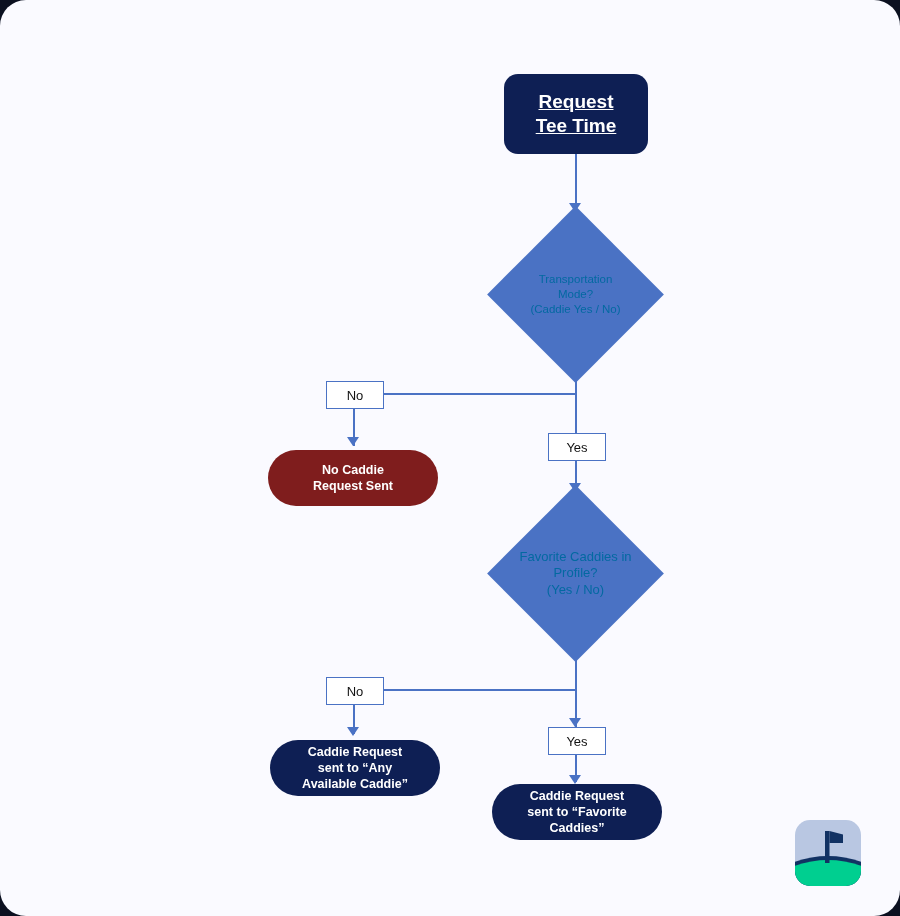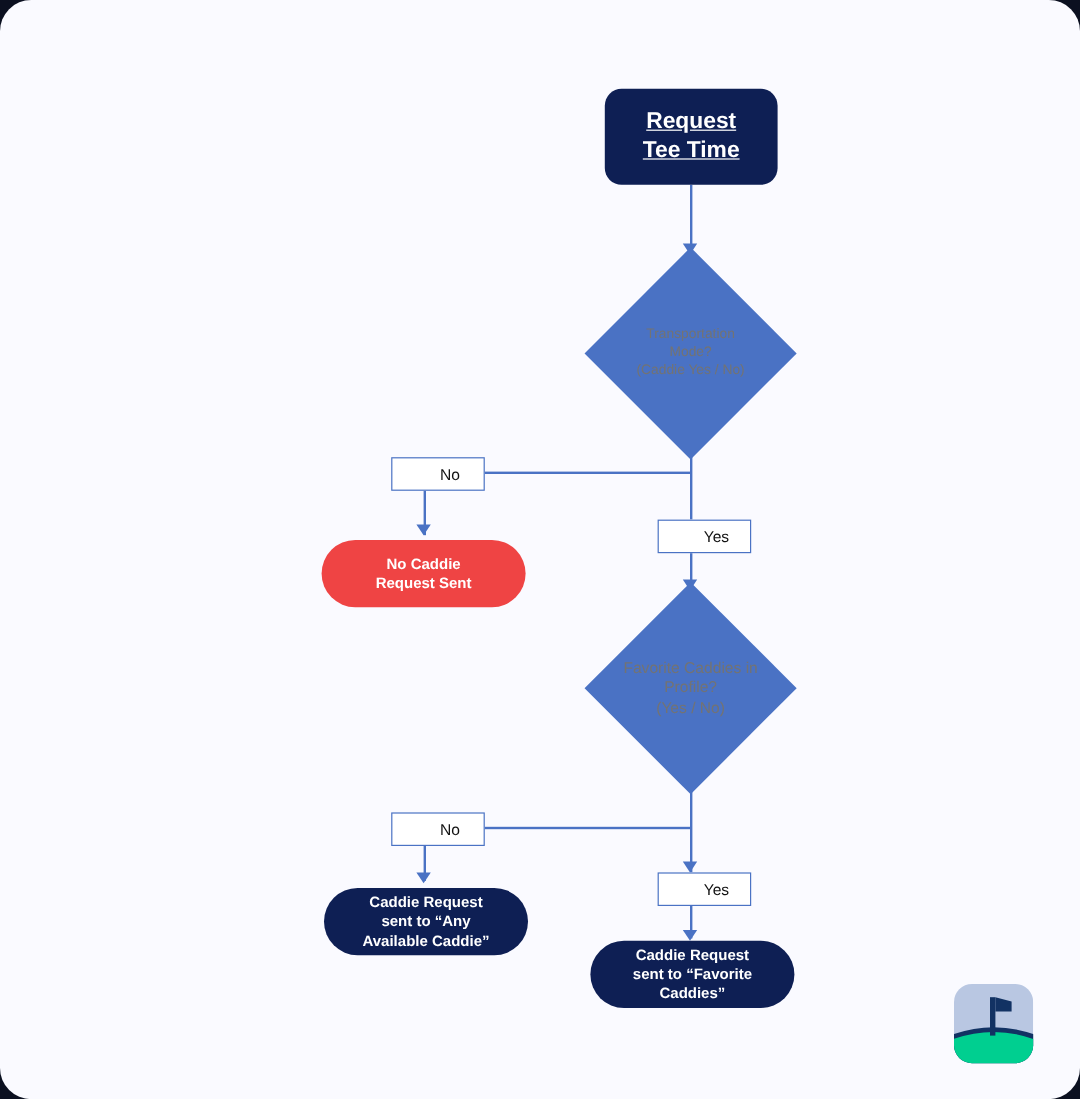--- a/index.html
+++ b/index.html
@@ -35,29 +35,29 @@
   
   .terminal {
     position: absolute;
     display: flex;
     align-items: center;
     justify-content: center;
     color: #ffffff;
     z-index: 3;
   }
   .terminal.navy   { background: #0e1f54; }
-  .terminal.blue   { background: #ef4444; }
+  .terminal.blue   { background: #7f1d1d; }
 
   
   .diamond {
     position: absolute;
     display: flex;
     align-items: center;
     justify-content: flex-end;
-    color: #737373;
+    color: #0369a1;
     z-index: 3;
   }
   .diamond .shape {
     position: absolute;
     left: 0; top: 0;
     width: 100%; height: 100%;
     background: #4a72c4;
     transform: rotate(45deg);
     z-index: 1;
   }
@@ -66,21 +66,20 @@
   .label-box {
     position: absolute;
     background: #ffffff;
     border: 1px solid #4a72c4;
     display: flex;
     align-items: center;
     justify-content: center;
     color: #111111;
     font-size: 13px;
     z-index: 5;
-    padding-left: 20px;
   }
 
   
   .vline {
     position: absolute;
     width: 1.6px;
     background: #4a72c4;
     z-index: 1;
   }
   .hline {

